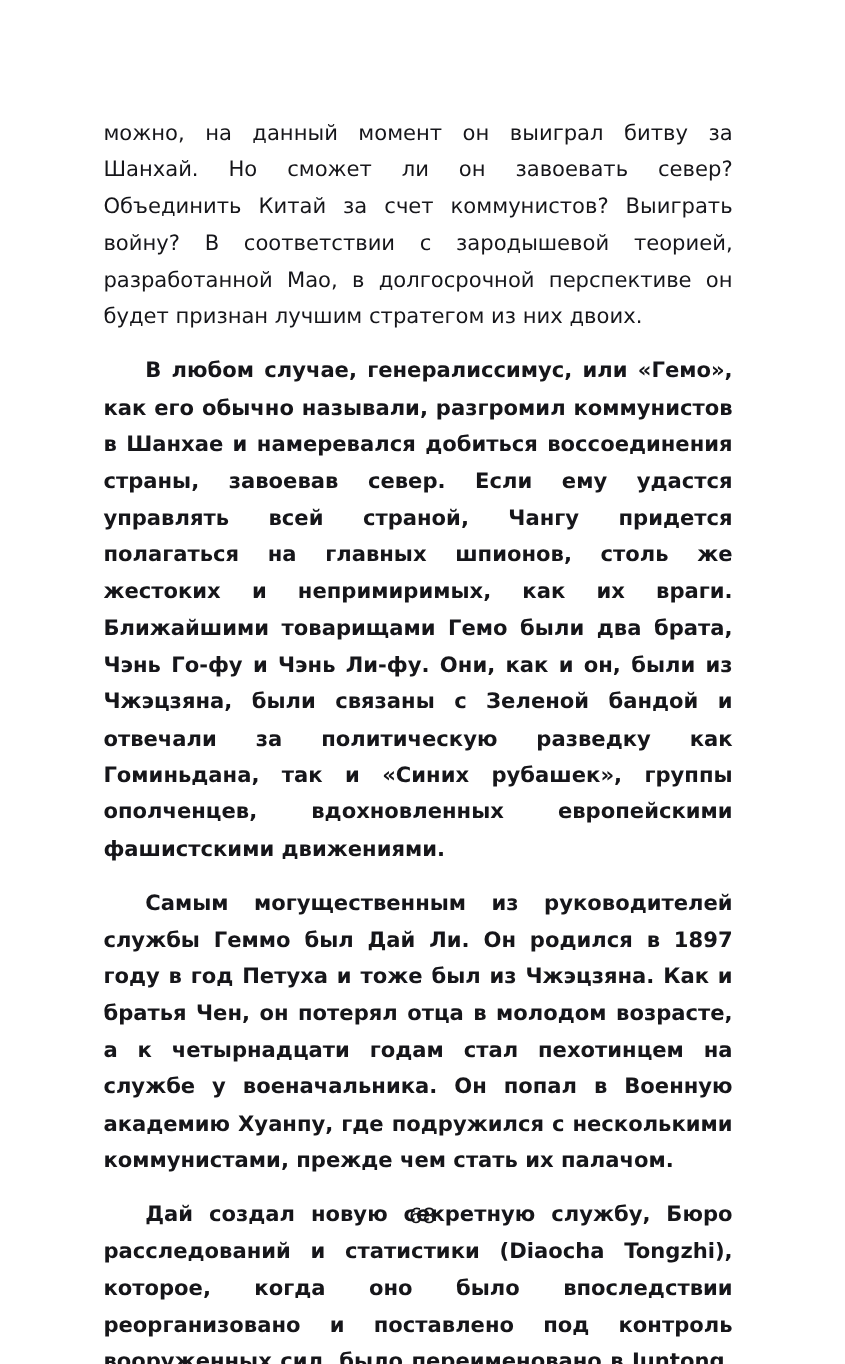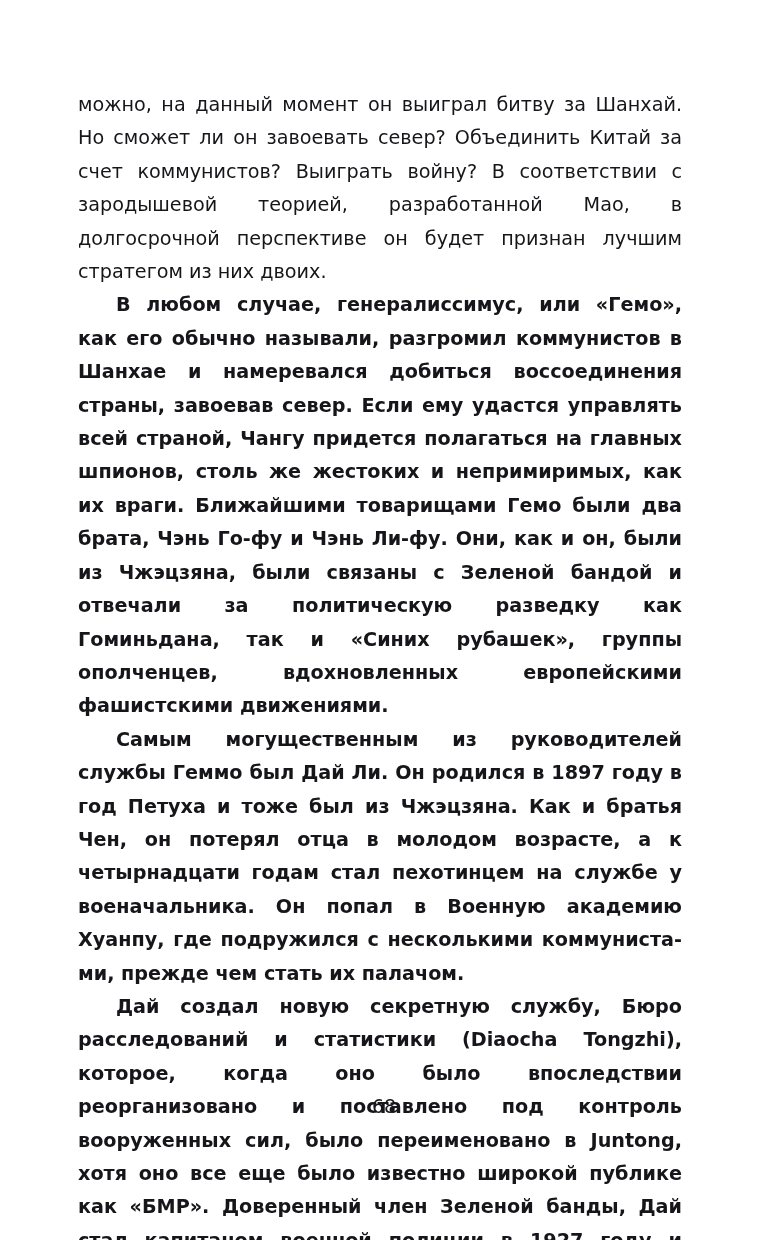--- a/index.html
+++ b/index.html
@@ -23,21 +23,21 @@
     height: 1240px;
     background: #ffffff;
   }
   .text-column {
     position: absolute;
     left: 78px;
     top: 88px;
     width: 604px;
   }
   .para {
-    margin: 0;
+    margin: 16px;
     font-size: 19.2px;
     line-height: 33.4px;
     text-align: justify;
     text-justify: inter-word;
     color: #16161a;
     hyphens: manual;
   }
   .para.indent {
     text-indent: 38px;
     font-weight: bold;

